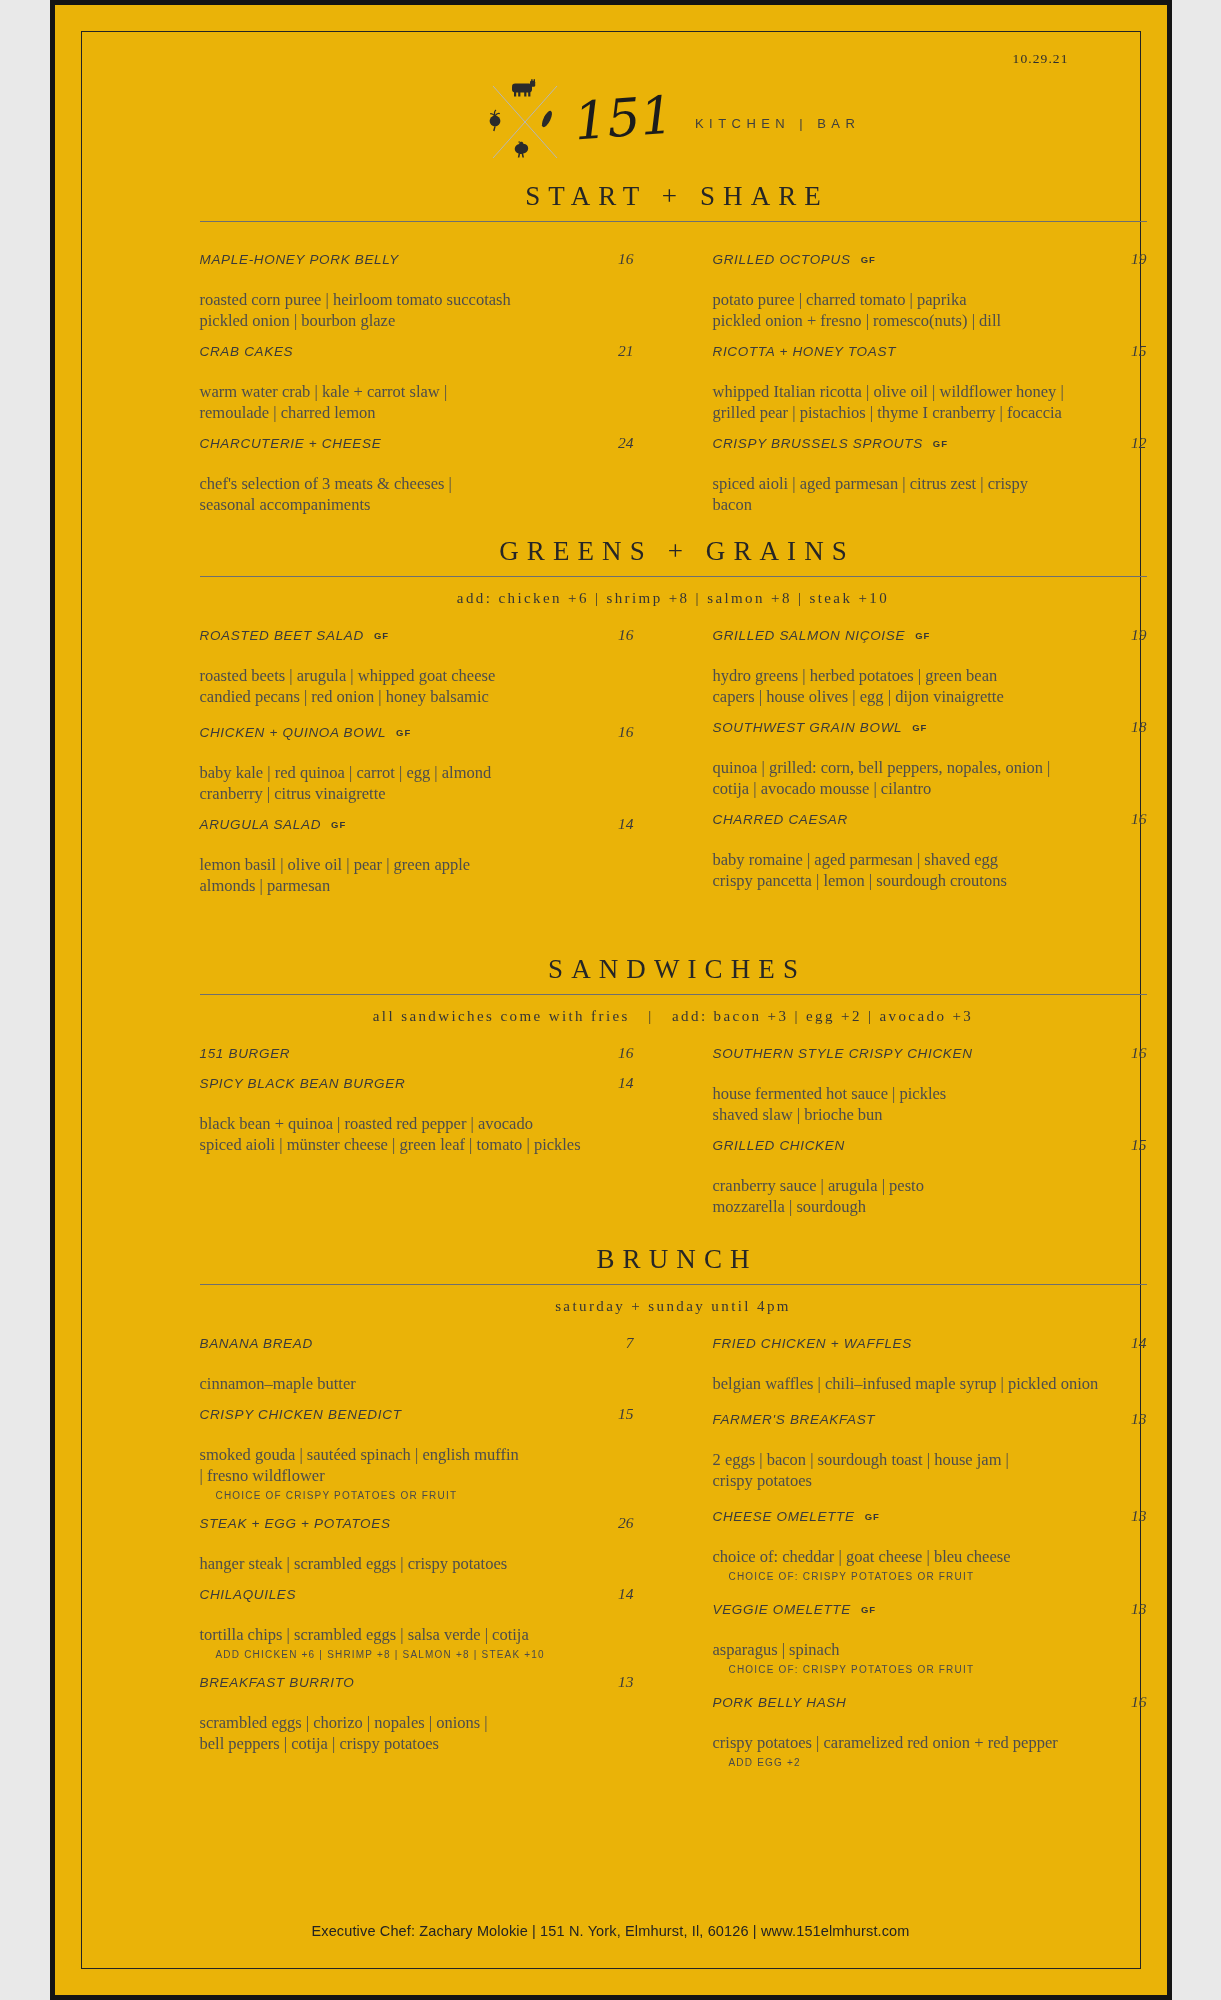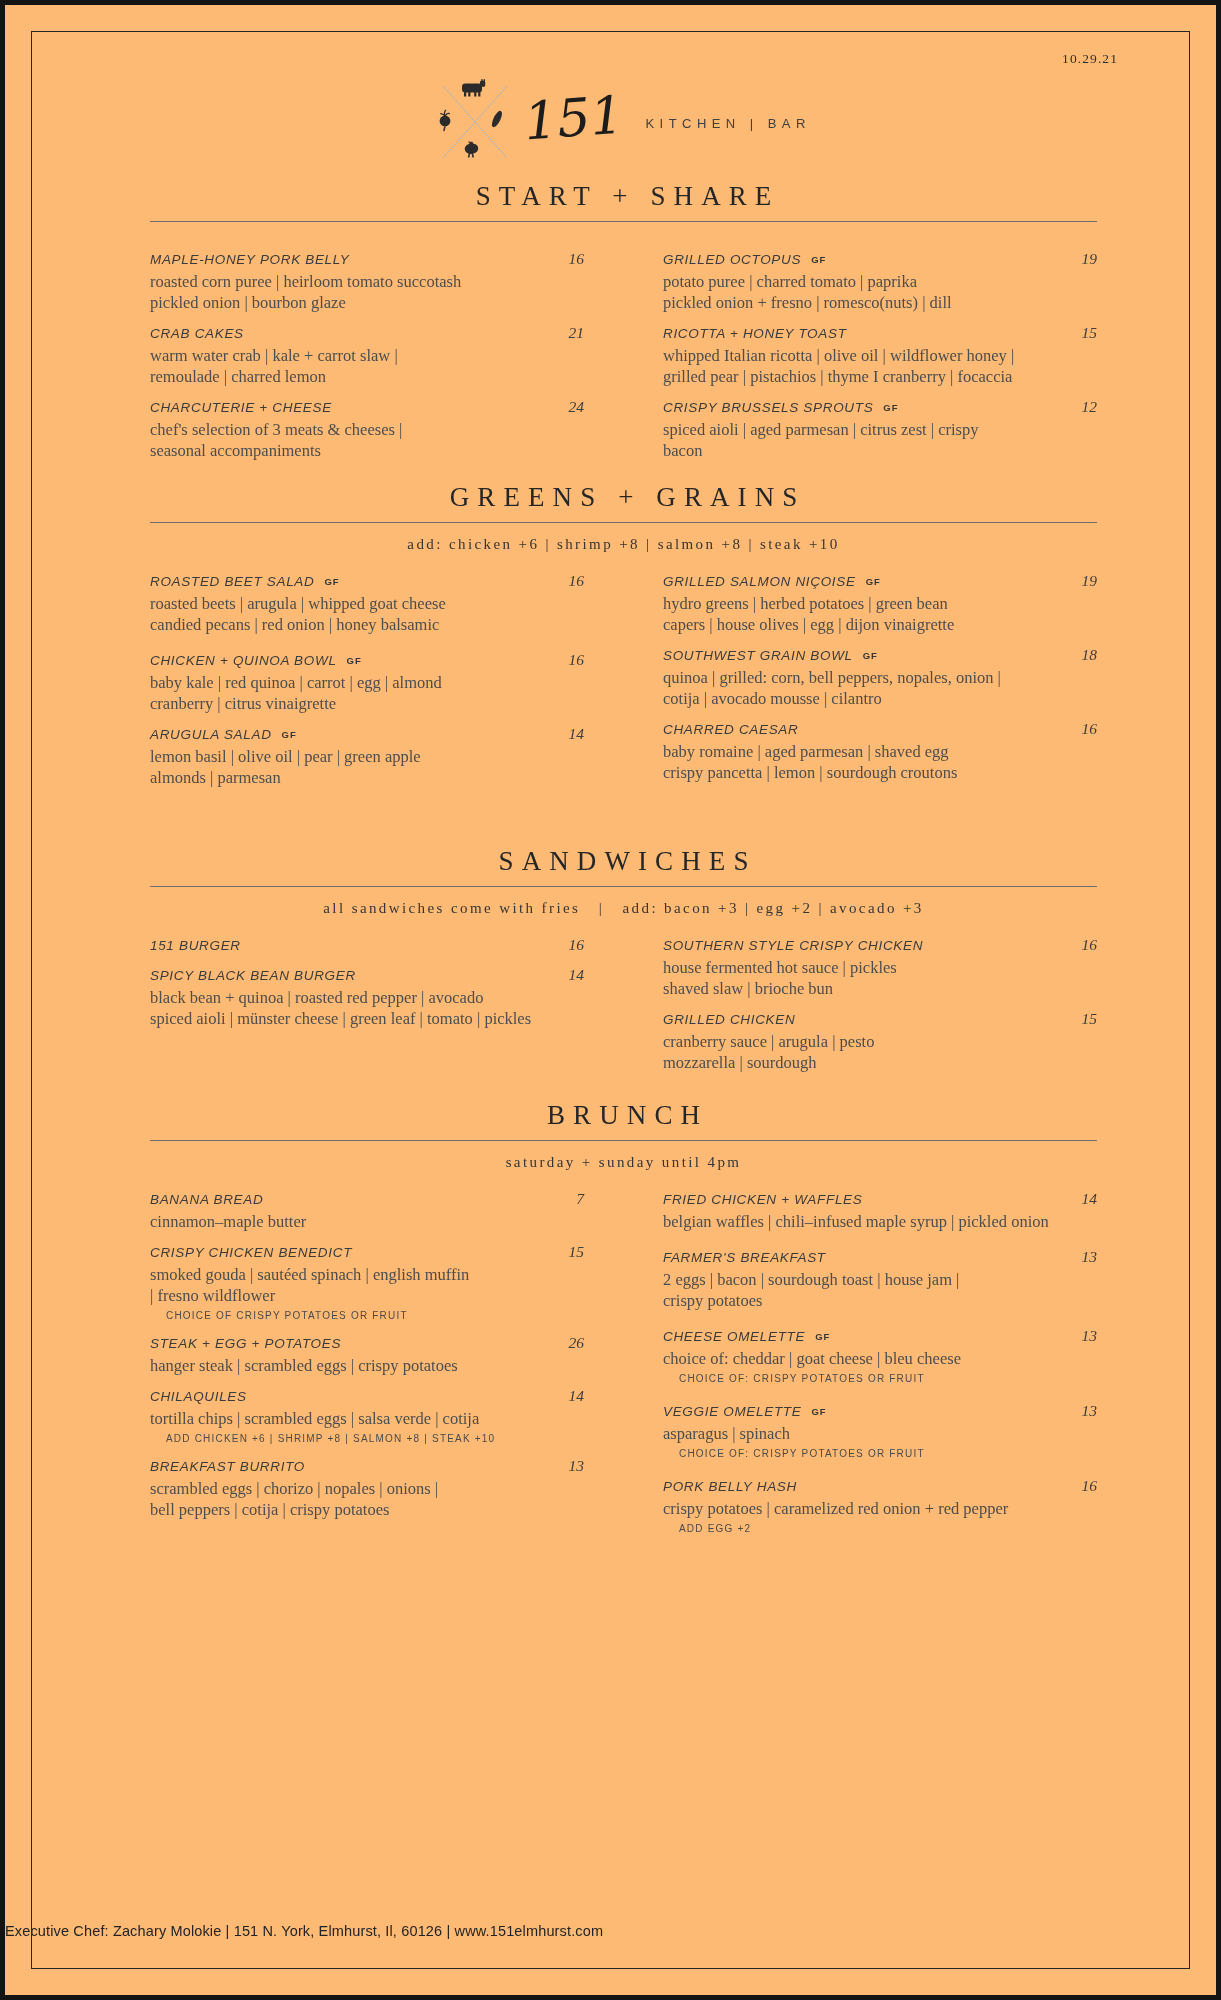--- a/index.html
+++ b/index.html
@@ -1,18 +1,18 @@
 <!DOCTYPE html>
 <html><head>
 <meta charset="utf-8">
 <style>
   html,body{margin:0;padding:0;background:#e9e9e9;}
   .page{
-    position:relative; width:1221px; height:2000px; margin:0 auto;
-    background:#fdba74; box-sizing:border-box;
+    position:relative; width:1122px; height:2000px; margin:0 auto;
+    background:#eab308; box-sizing:border-box;
     border:5px solid #141414;
     font-family:"Liberation Serif", serif; color:#333;
     overflow:hidden;
   }
   .inner-frame{
     position:absolute; left:26px; top:26px; right:26px; bottom:26px;
     border:1.5px solid #242424; pointer-events:none;
   }
   .date{
     position:absolute; top:46px; right:98px;
@@ -59,37 +59,37 @@
   }
   .gf{
     font-family:"Liberation Sans", sans-serif; font-size:9.5px; font-weight:bold;
     letter-spacing:.1em; color:#363636; margin-left:10px; position:relative; top:-1px;
   }
   .fill{ flex:1; }
   .price{
     font-family:"Liberation Serif", serif; font-style:italic; font-size:15.5px;
     color:#3c3c3c; margin-left:12px;
   }
-  .desc{ margin-top:2px; }
+  .desc{ margin-top:20px; }
   .desc-line{
     font-family:"Liberation Serif", serif; font-size:16.5px; line-height:21px;
     color:#4d4d4d; white-space:nowrap;
   }
   .note{
     font-family:"Liberation Sans", sans-serif; font-size:10px; line-height:15px;
     letter-spacing:.12em; color:#4a4a4a; margin-left:16px; margin-top:2px; white-space:nowrap;
   }
 
   
   .menu-section:nth-of-type(2){ margin-top:8px; }
   .menu-section:nth-of-type(3){ margin-top:45px; }
   .menu-section:nth-of-type(4){ margin-top:14px; }
 
   .footer{
-    position:absolute; left:0; right:0; bottom:56px; 
+    position:absolute; left:0; right:0; bottom:56px; text-align:center;
     font-family:"Liberation Sans", sans-serif; font-size:14.5px; color:#232323; letter-spacing:.01em;
   }
 </style>
 </head>
 <body>
 
 <div class="page">
   <div class="inner-frame"></div>
 
   <div class="date">10.29.21</div>

